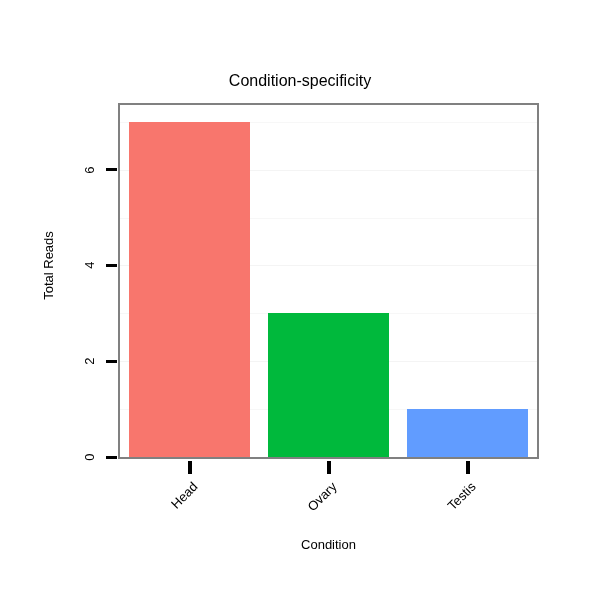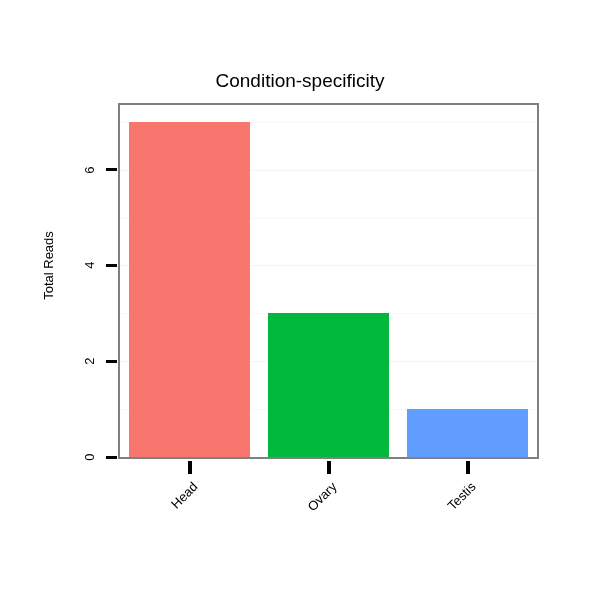--- a/index.html
+++ b/index.html
@@ -22,21 +22,21 @@
     background: #ffffff;
   }
 
   
   .chart-title {
     position: absolute;
     left: 0;
     top: 69px;
     width: 600px;
     text-align: center;
-    font-size: 19px;
+    font-size: 16px;
     line-height: 24px;
     color: #000000;
     white-space: nowrap;
   }
 
   
   .panel {
     position: absolute;
     left: 118px;
     top: 103px;
@@ -170,14 +170,15 @@
   <div class="y-axis-title">Total Reads</div>
 
   <div id="x-axis">
       <div class="x-tick-mark" style="left: 187.5px;"></div>
       <div class="x-tick-label" style="left: 69.5px; width: 120px;">Head</div>
       <div class="x-tick-mark" style="left: 326.5px;"></div>
       <div class="x-tick-label" style="left: 208.5px; width: 120px;">Ovary</div>
       <div class="x-tick-mark" style="left: 465.5px;"></div>
       <div class="x-tick-label" style="left: 347.5px; width: 120px;">Testis</div>
     </div>
+  <div class="x-axis-title">Condition</div>
 
 </div>
 
 </body></html>

